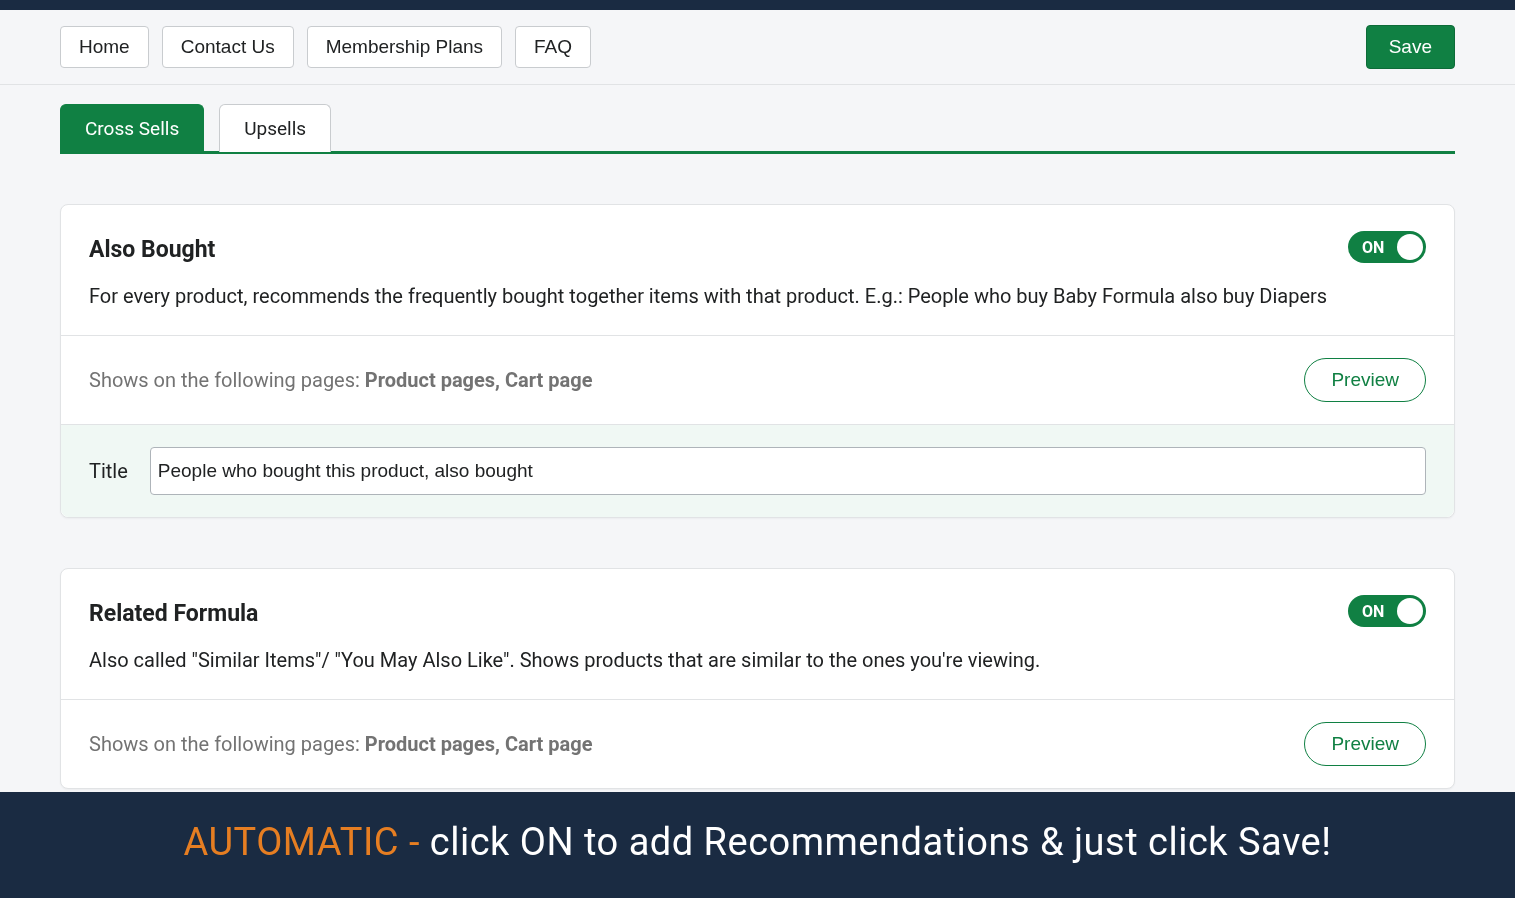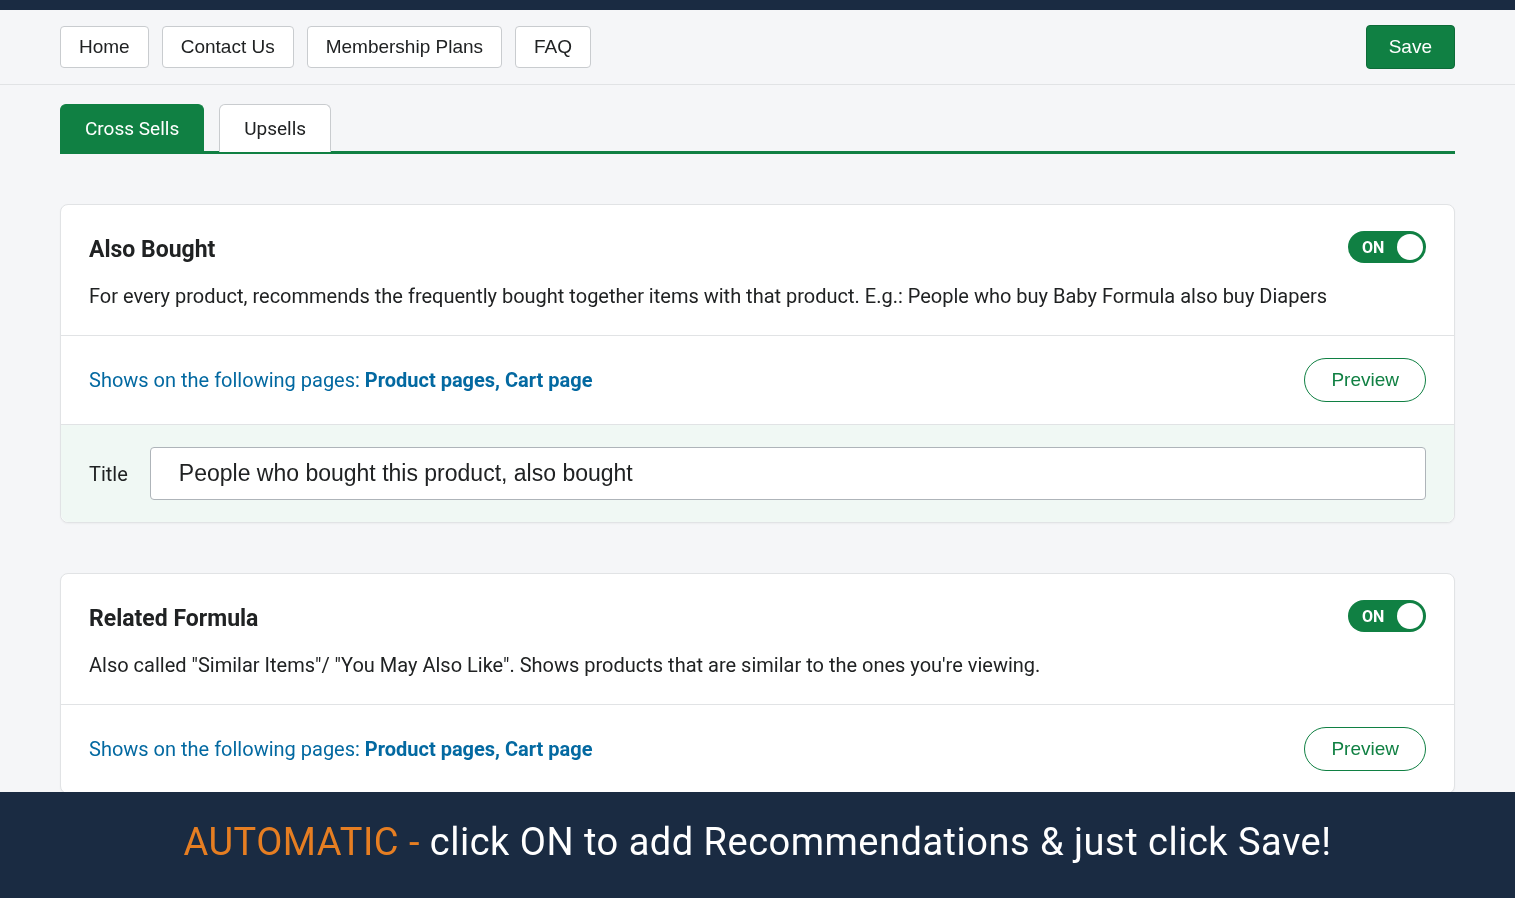--- a/index.html
+++ b/index.html
@@ -113,21 +113,21 @@
     }
     .card-pages-row {
       display: flex;
       align-items: center;
       justify-content: space-between;
       padding: 22px 28px;
       border-top: 1px solid #e1e3e5;
       font-size: 20px;
     }
     .pages-label {
-      color: #0369a1;
+      color: #737373;
       text-align: right;
     }
     .pages-bold {
       font-weight: 700;
     }
     .preview-btn {
       background: #fff;
       border: 1.5px solid #108043;
       color: #108043;
       border-radius: 28px;
@@ -143,22 +143,22 @@
       gap: 22px;
       background: #f0f8f4;
       border-radius: 0 0 8px 8px;
     }
     .title-label {
       font-size: 20px;
       color: #202223;
     }
     .title-input {
       flex: 1;
-      padding: 12px 28px;
-      font-size: 23px;
+      padding: 12px 7px;
+      font-size: 19px;
       border: 1px solid #aeb4b9;
       border-radius: 4px;
       color: #202223;
       background: #fff;
     }
     .toggle {
       position: relative;
       width: 78px;
       height: 32px;
       background: #108043;

